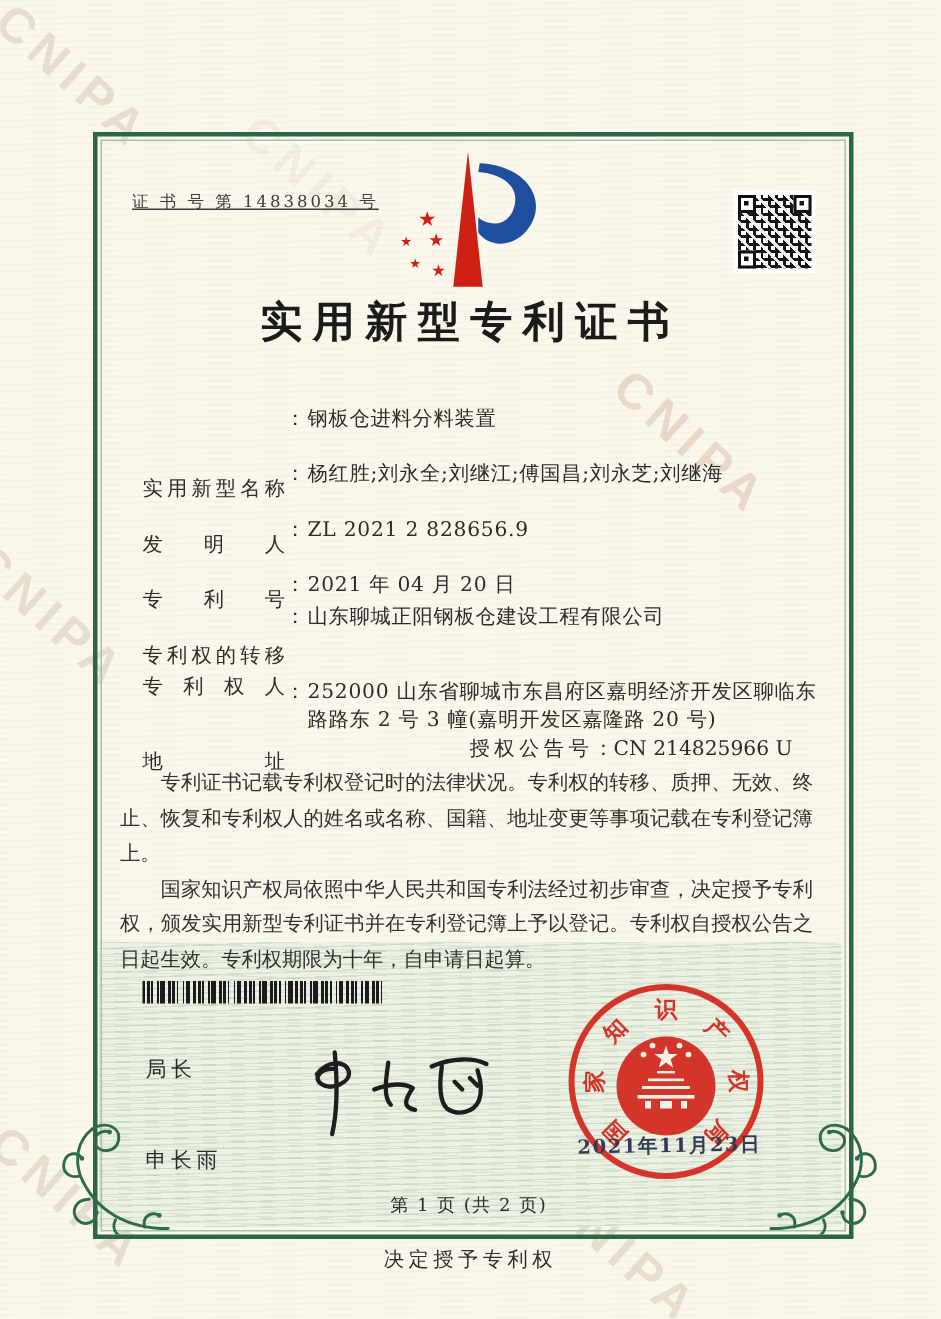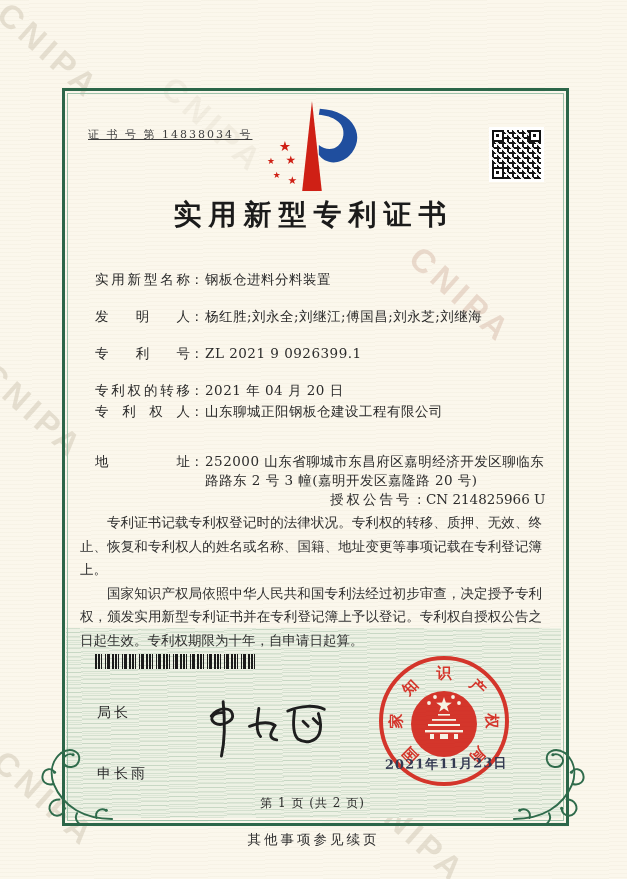--- a/index.html
+++ b/index.html
@@ -36,26 +36,26 @@
     position:relative;width:100%;height:100%;
     background:
       repeating-linear-gradient(45deg, rgba(255,255,255,.9) 0 2px, rgba(0,0,0,0) 2px 7px),
       repeating-linear-gradient(0deg,#151515 0 2px, rgba(0,0,0,0) 2px 5px),
       repeating-linear-gradient(90deg,#151515 0 2px, rgba(0,0,0,0) 2px 5px);
   }
   .finder{position:absolute;width:12px;height:12px;border:2.5px solid #111;box-sizing:border-box;background:#fff;}
   .finder::after{content:"";position:absolute;left:2px;top:2px;width:3px;height:3px;background:#111;}
   .f-tl{left:0;top:0}.f-tr{right:0;top:0}.f-bl{left:0;bottom:0}
   .field-row{position:absolute;left:95px;width:470px;font-size:13.5px;line-height:19px;z-index:4;}
-  .flabel{display:inline-block;width:95px;text-align:justify;text-align-last:justify;vertical-align:top;}
+  .flabel{display:inline-block;width:95px;text-align:justify;text-align-last:justify;vertical-align:top;margin-top:47px;}
   .fcolon{display:inline-block;width:15px;vertical-align:top;}
   .fvalue{display:inline-block;width:350px;vertical-align:top;letter-spacing:.5px;}
   .grant-label{letter-spacing:3px;}
   .grant-group{position:absolute;top:0;left:0;white-space:nowrap;}
-  .grant-group.second{left:235px;text-align:right;}
+  .grant-group.second{left:218px;text-align:right;}
   .paras{
     position:absolute;left:80px;top:511px;width:462px;z-index:4;
     font-size:13.5px;line-height:23.5px;text-align:justify;color:#303030;
   }
   .paras p{margin:0;text-indent:2em;}
   .barcode{
     position:absolute;left:95px;top:654px;width:160px;height:15px;z-index:4;
     background:repeating-linear-gradient(90deg,
       #1b1b1b 0 2px, rgba(0,0,0,0) 2px 3px,
       #1b1b1b 3px 5px, rgba(0,0,0,0) 5px 6px,
@@ -119,21 +119,21 @@
     </div>
   </div>
 
   <div class="field-row" style="top:270px">
     <span class="flabel">实用新型名称</span><span class="fcolon">：</span><span class="fvalue">钢板仓进料分料装置</span>
   </div>
   <div class="field-row" style="top:307px">
     <span class="flabel">发明人</span><span class="fcolon">：</span><span class="fvalue">杨红胜;刘永全;刘继江;傅国昌;刘永芝;刘继海</span>
   </div>
   <div class="field-row" style="top:344px">
-    <span class="flabel">专利号</span><span class="fcolon">：</span><span class="fvalue">ZL 2021 9 0926399.1</span>
+    <span class="flabel">专利号</span><span class="fcolon">：</span><span class="fvalue">ZL 2021 2 828656.9</span>
   </div>
   <div class="field-row" style="top:381px">
     <span class="flabel">专利权的转移</span><span class="fcolon">：</span><span class="fvalue">2021 年 04 月 20 日</span>
   </div>
   <div class="field-row" style="top:402px">
     <span class="flabel">专利权人</span><span class="fcolon">：</span><span class="fvalue">山东聊城正阳钢板仓建设工程有限公司</span>
   </div>
   <div class="field-row" style="top:452px">
     <span class="flabel">地址</span><span class="fcolon">：</span><span class="fvalue">252000 山东省聊城市东昌府区嘉明经济开发区聊临东路路东 2 号 3 幢(嘉明开发区嘉隆路 20 号)</span>
   </div>
@@ -225,15 +225,15 @@
     <g fill="#2f6b4b">
       <circle cx="36" cy="14" r="1.6"></circle>
         <circle cx="17" cy="32" r="1.6"></circle>
         <circle cx="27" cy="69" r="1.6"></circle>
         <circle cx="70" cy="71" r="1.6"></circle>
     </g>
   </svg>
 
   <div class="page-num">第 1 页 (共 2 页)</div>
 
-  <div class="footer-note">其他事项参见续页</div>
+  <div class="footer-note">决定授予专利权</div>
 
 </div>
 
 </body></html>

